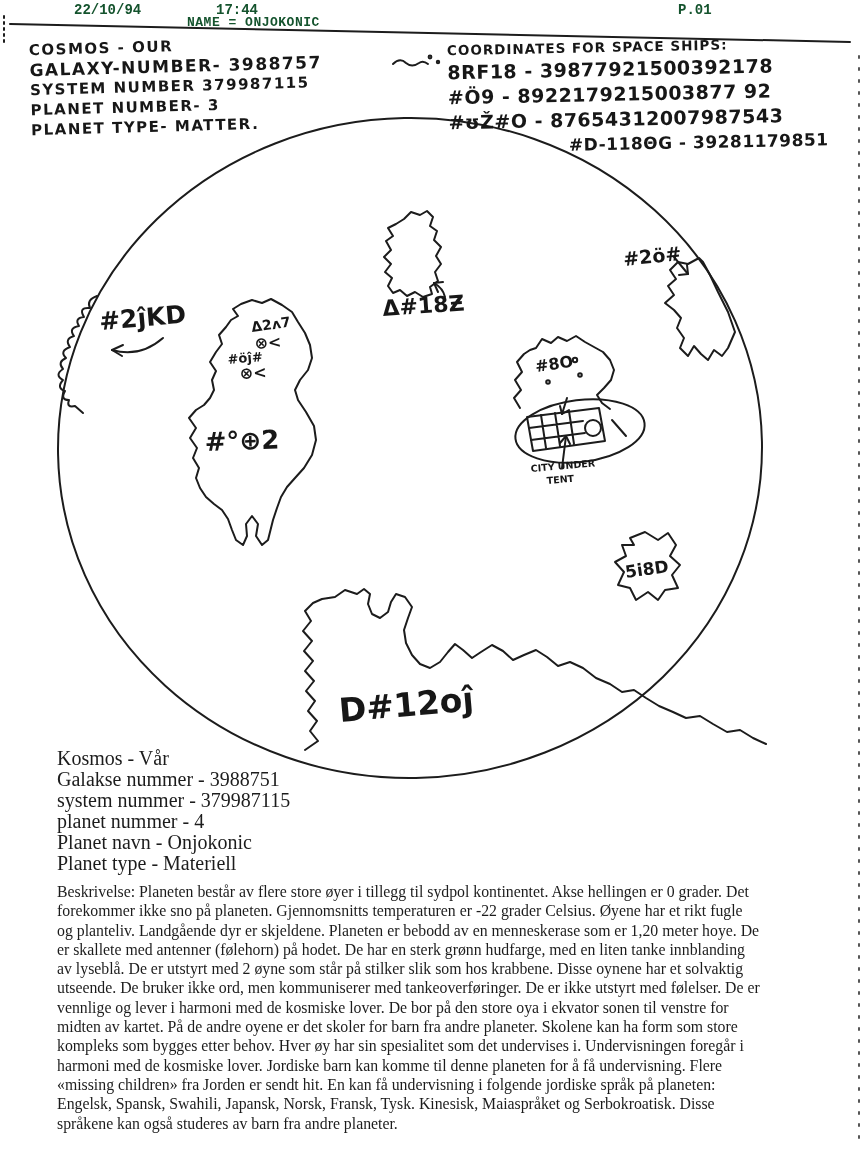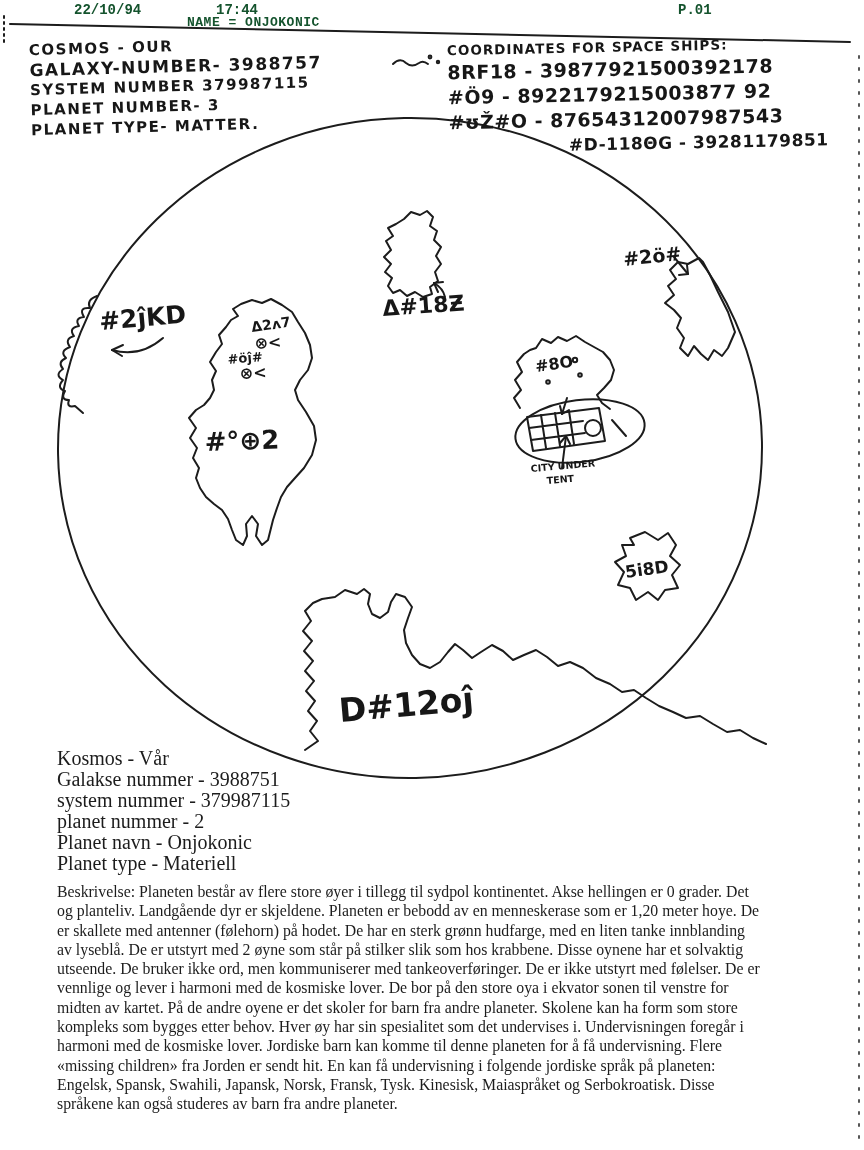--- a/index.html
+++ b/index.html
@@ -118,27 +118,28 @@
     <div class="hw-line">8RF18 - 39877921500392178</div>
     <div class="hw-line">#Ö9 - 8922179215003877 92</div>
     <div class="hw-line">#ʊŽ#O - 87654312007987543</div>
     <div class="hw-line indent">#D-118ΘG - 39281179851</div>
   </div>
 
   <div class="typed-info">
     <div>Kosmos - Vår</div>
     <div>Galakse nummer - 3988751</div>
     <div>system nummer - 379987115</div>
-    <div>planet nummer - 2</div>
+    <div>planet nummer - 4</div>
     <div>Planet navn - Onjokonic</div>
     <div>Planet type - Materiell</div>
   </div>
 
   <div class="description">
     <div>Beskrivelse: Planeten består av flere store øyer i tillegg til sydpol kontinentet. Akse hellingen er 0 grader. Det</div>
+    <div>forekommer ikke sno på planeten.  Gjennomsnitts temperaturen er -22 grader Celsius. Øyene har et rikt fugle</div>
     <div>og planteliv. Landgående dyr er skjeldene. Planeten er bebodd av en menneskerase som er 1,20 meter hoye. De</div>
     <div>er skallete med antenner (følehorn) på hodet. De har en sterk grønn hudfarge, med en liten tanke innblanding</div>
     <div>av lyseblå.  De er utstyrt med 2 øyne som står på stilker slik som hos krabbene.  Disse oynene har et solvaktig</div>
     <div>utseende. De bruker ikke ord, men kommuniserer med tankeoverføringer. De er ikke utstyrt med følelser.  De er</div>
     <div>vennlige og lever i harmoni med de kosmiske lover.  De bor på den store oya i ekvator sonen til venstre for</div>
     <div>midten av kartet. På de andre oyene er det skoler for barn fra andre planeter. Skolene kan ha form som store</div>
     <div>kompleks som bygges etter behov.  Hver øy har sin spesialitet som det undervises i. Undervisningen foregår i</div>
     <div>harmoni med de kosmiske lover. Jordiske barn kan komme til denne planeten for å få undervisning. Flere</div>
     <div>«missing children» fra Jorden er sendt hit.  En kan få undervisning i folgende jordiske språk på planeten:</div>
     <div>Engelsk, Spansk, Swahili, Japansk, Norsk, Fransk, Tysk. Kinesisk, Maiaspråket og Serbokroatisk.  Disse</div>

